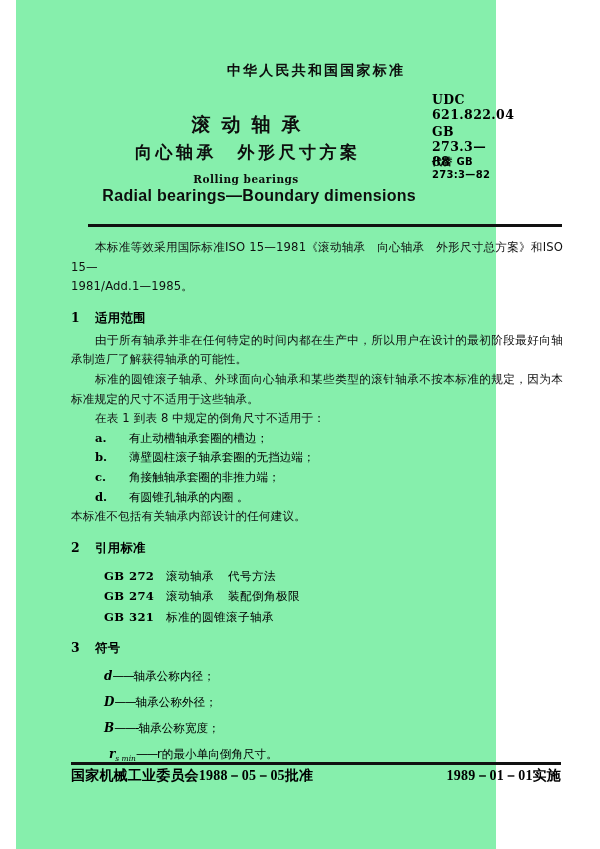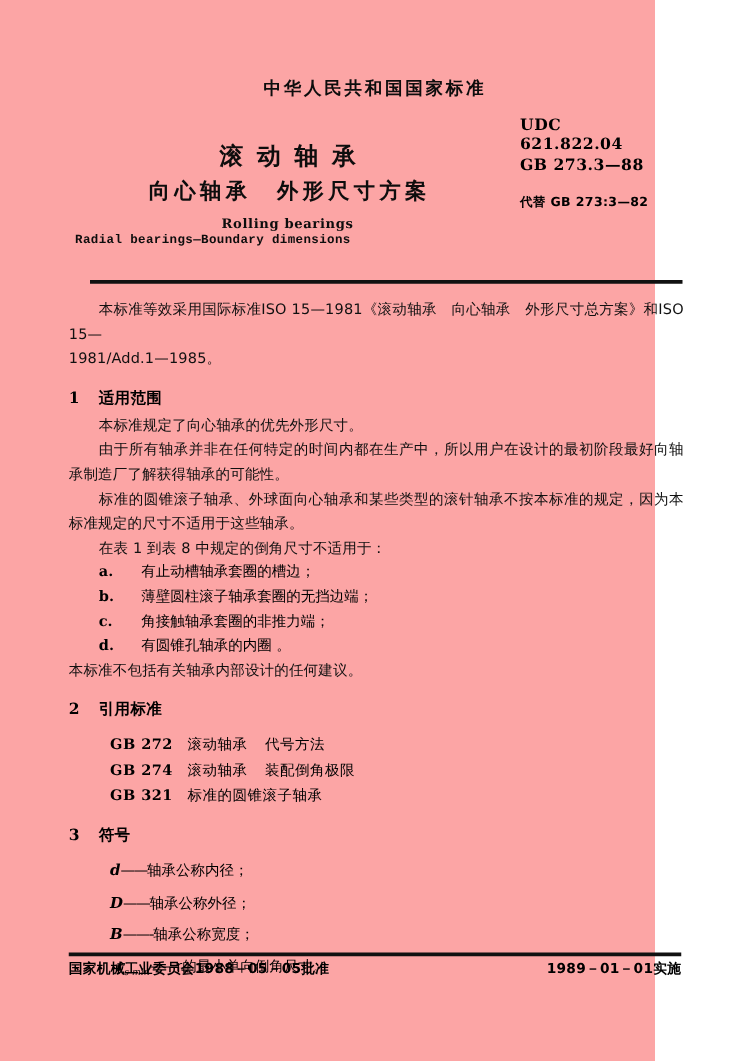--- a/index.html
+++ b/index.html
@@ -12,23 +12,24 @@
     height: 849px;
     position: relative;
     font-family: "DejaVu Sans", "Liberation Sans", sans-serif;
     color: #000000;
     overflow: hidden;
   }
 
   .page {
     position: absolute;
     inset: 0;
-    width: 524px;
+    width: 480px;
     height: 849px;
-    background: #fca5a5;
+    background: #86efac;
+    margin-left: 16px;
   }
 
   
   .masthead {
     position: absolute;
     top: 62px;
     left: 0;
     width: 600px;
     text-align: center;
   }
@@ -74,23 +75,23 @@
     font-size: 10.5px;
     font-weight: bold;
     letter-spacing: 0.5px;
     color: #0d0d0d;
   }
   .title-en2 {
     position: absolute;
     top: 187px;
     left: 60px;
     width: 340px;
-    text-align: left;
-    font-family: Liberation Mono, monospace;
-    font-size: 10px;
+    text-align: right;
+    font-family: Liberation Sans, sans-serif;
+    font-size: 16px;
     font-weight: bold;
     letter-spacing: 0.3px;
     color: #0d0d0d;
   }
 
   
   .code-udc {
     position: absolute;
     top: 92px;
     left: 416px;
@@ -222,23 +223,24 @@
   .footer {
     position: absolute;
     top: 767px;
     left: 55px;
     width: 490px;
     display: flex;
     justify-content: space-between;
     align-items: baseline;
   }
   .footer div {
-    font-size: 11px;
+    font-size: 14px;
     font-weight: bold;
     letter-spacing: 0.2px;
+    font-family: Liberation Serif, serif;
   }
 </style>
 </head>
 <body>
 
 <div class="page">
 
   <div class="masthead">
     <div class="natl-standard">中华人民共和国国家标准</div>
   </div>
@@ -256,21 +258,20 @@
 
   <div class="body-area">
 
     <p class="para">本标准等效采用国际标准ISO 15—1981《滚动轴承　向心轴承　外形尺寸总方案》和ISO 15—</p>
     <p class="para-cont">1981/Add.1—1985。</p>
 
     <div class="sec-head">
       <span class="num">1</span><span>适用范围</span>
     </div>
 
-    <p class="para">本标准规定了向心轴承的优先外形尺寸。</p>
     <p class="para">由于所有轴承并非在任何特定的时间内都在生产中，所以用户在设计的最初阶段最好向轴承制造厂了解获得轴承的可能性。</p>
     <p class="para">标准的圆锥滚子轴承、外球面向心轴承和某些类型的滚针轴承不按本标准的规定，因为本标准规定的尺寸不适用于这些轴承。</p>
     <p class="para">在表 1 到表 8 中规定的倒角尺寸不适用于：</p>
 
     <div class="list-item">
       <span class="mk">a.</span><span>有止动槽轴承套圈的槽边；</span>
     </div>
     <div class="list-item">
       <span class="mk">b.</span><span>薄壁圆柱滚子轴承套圈的无挡边端；</span>
     </div>

